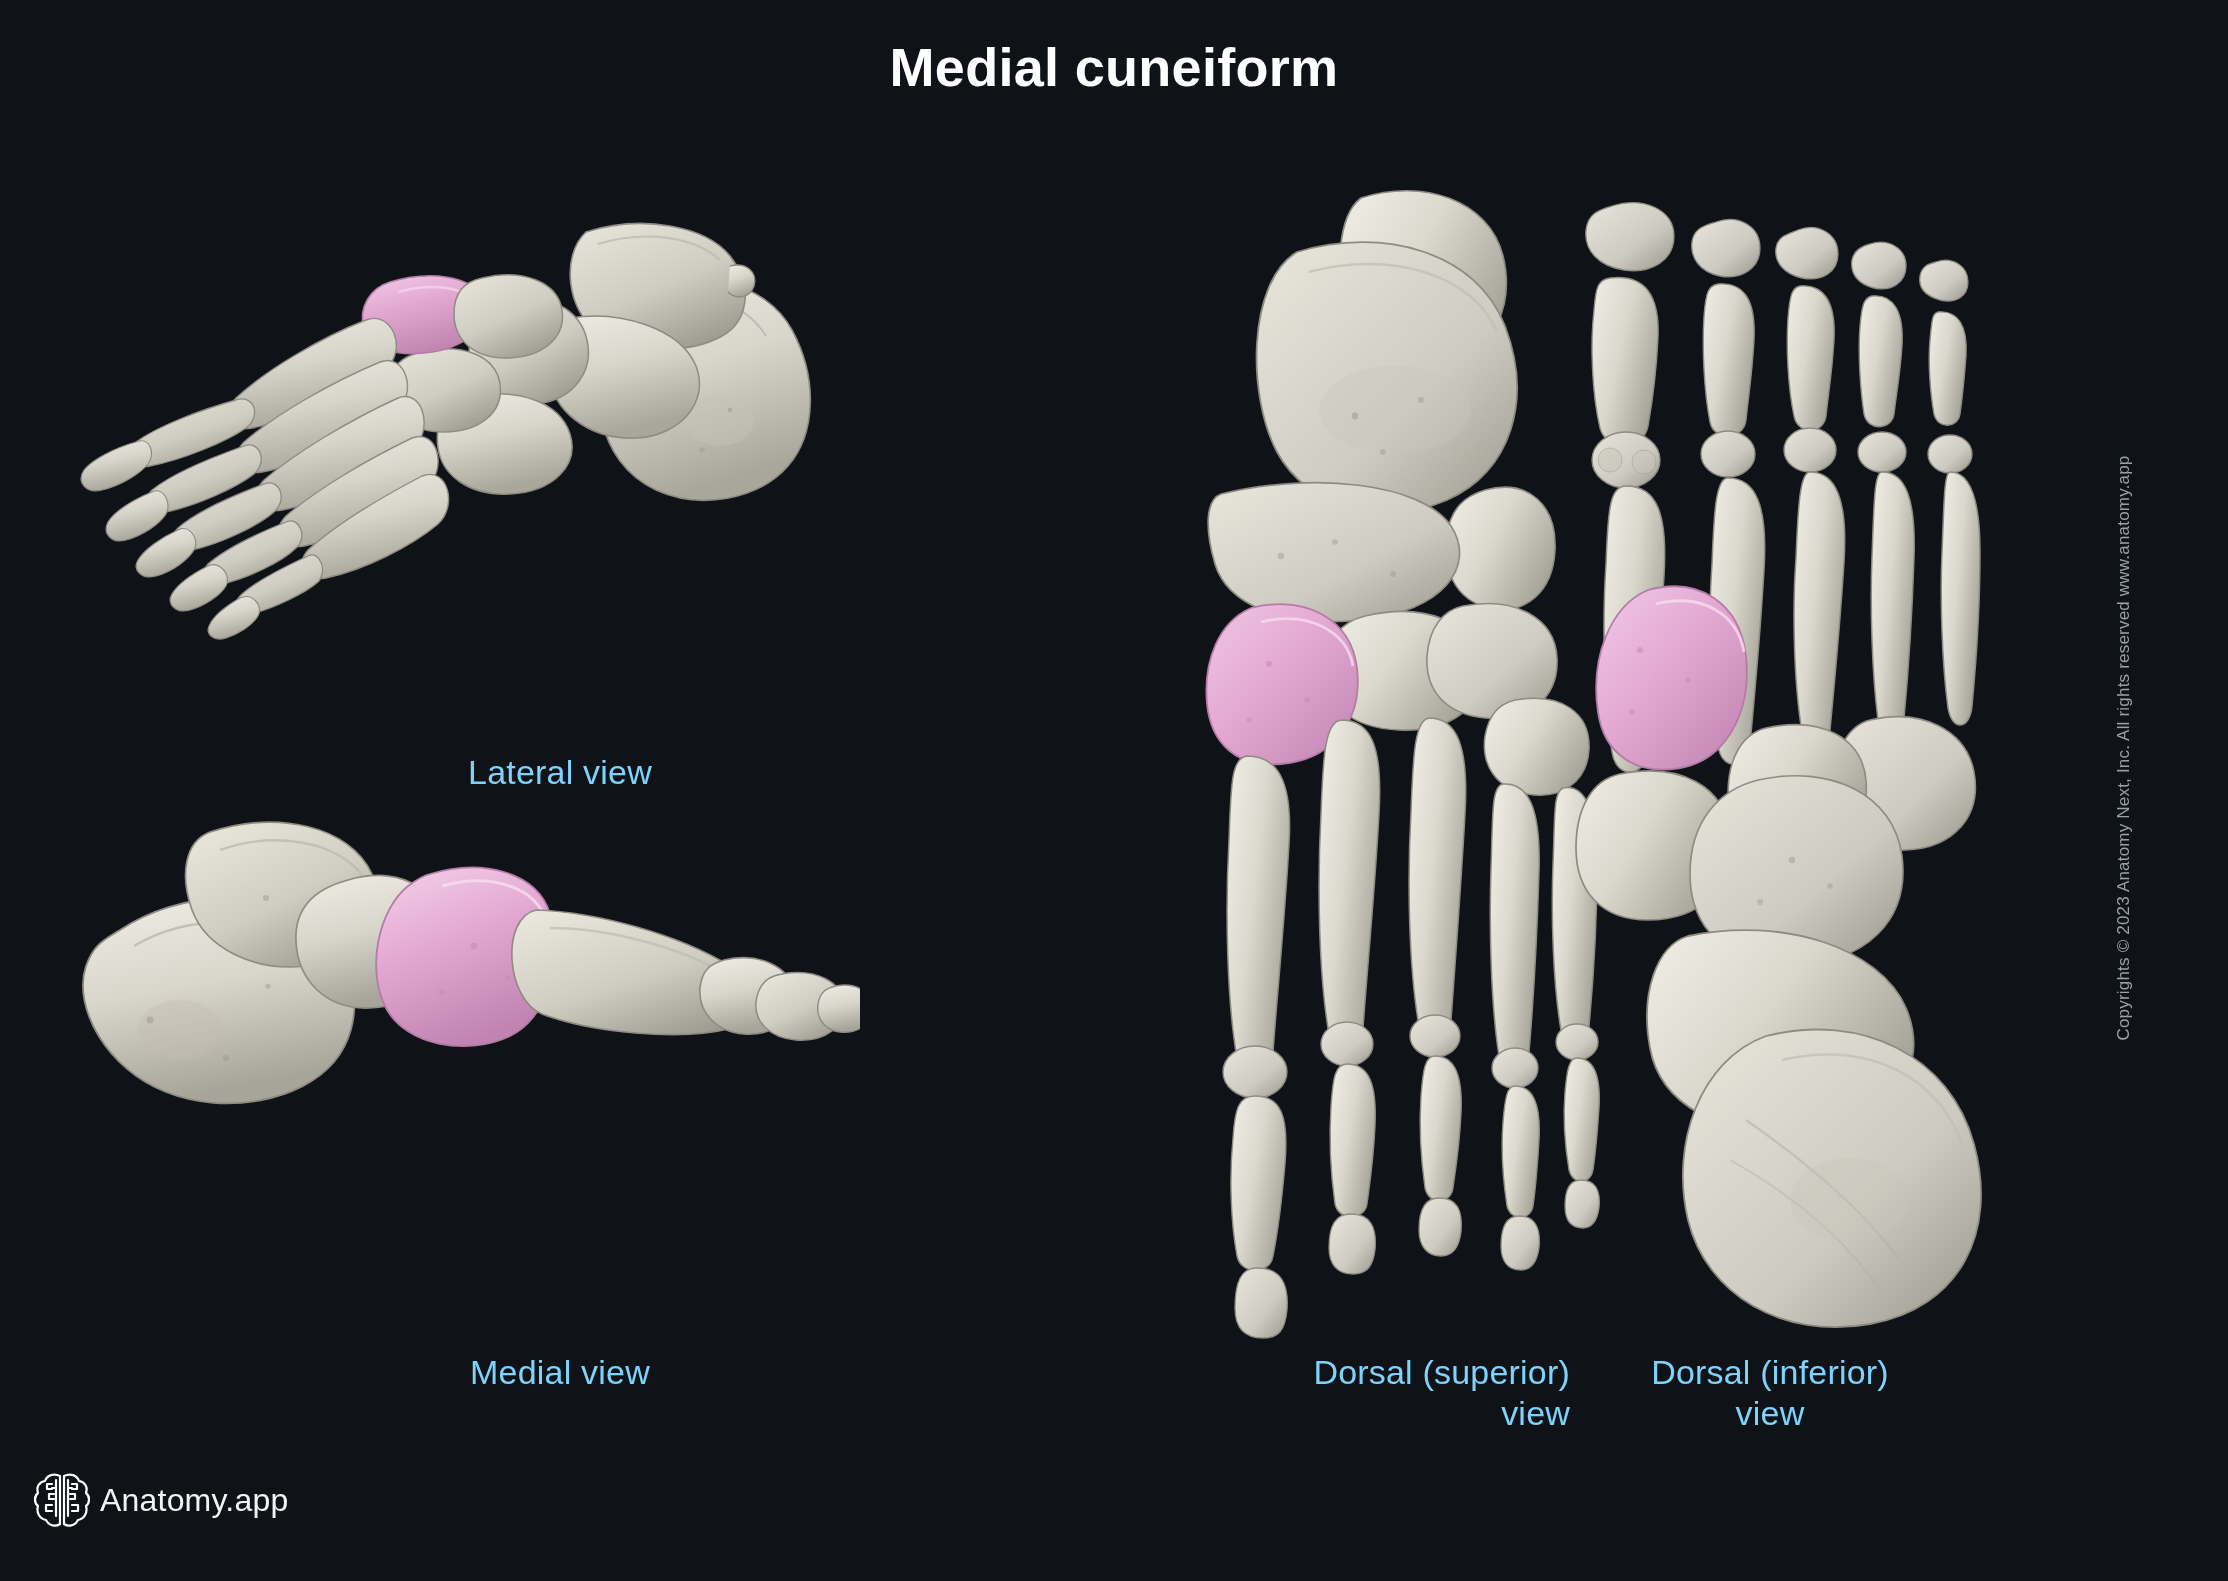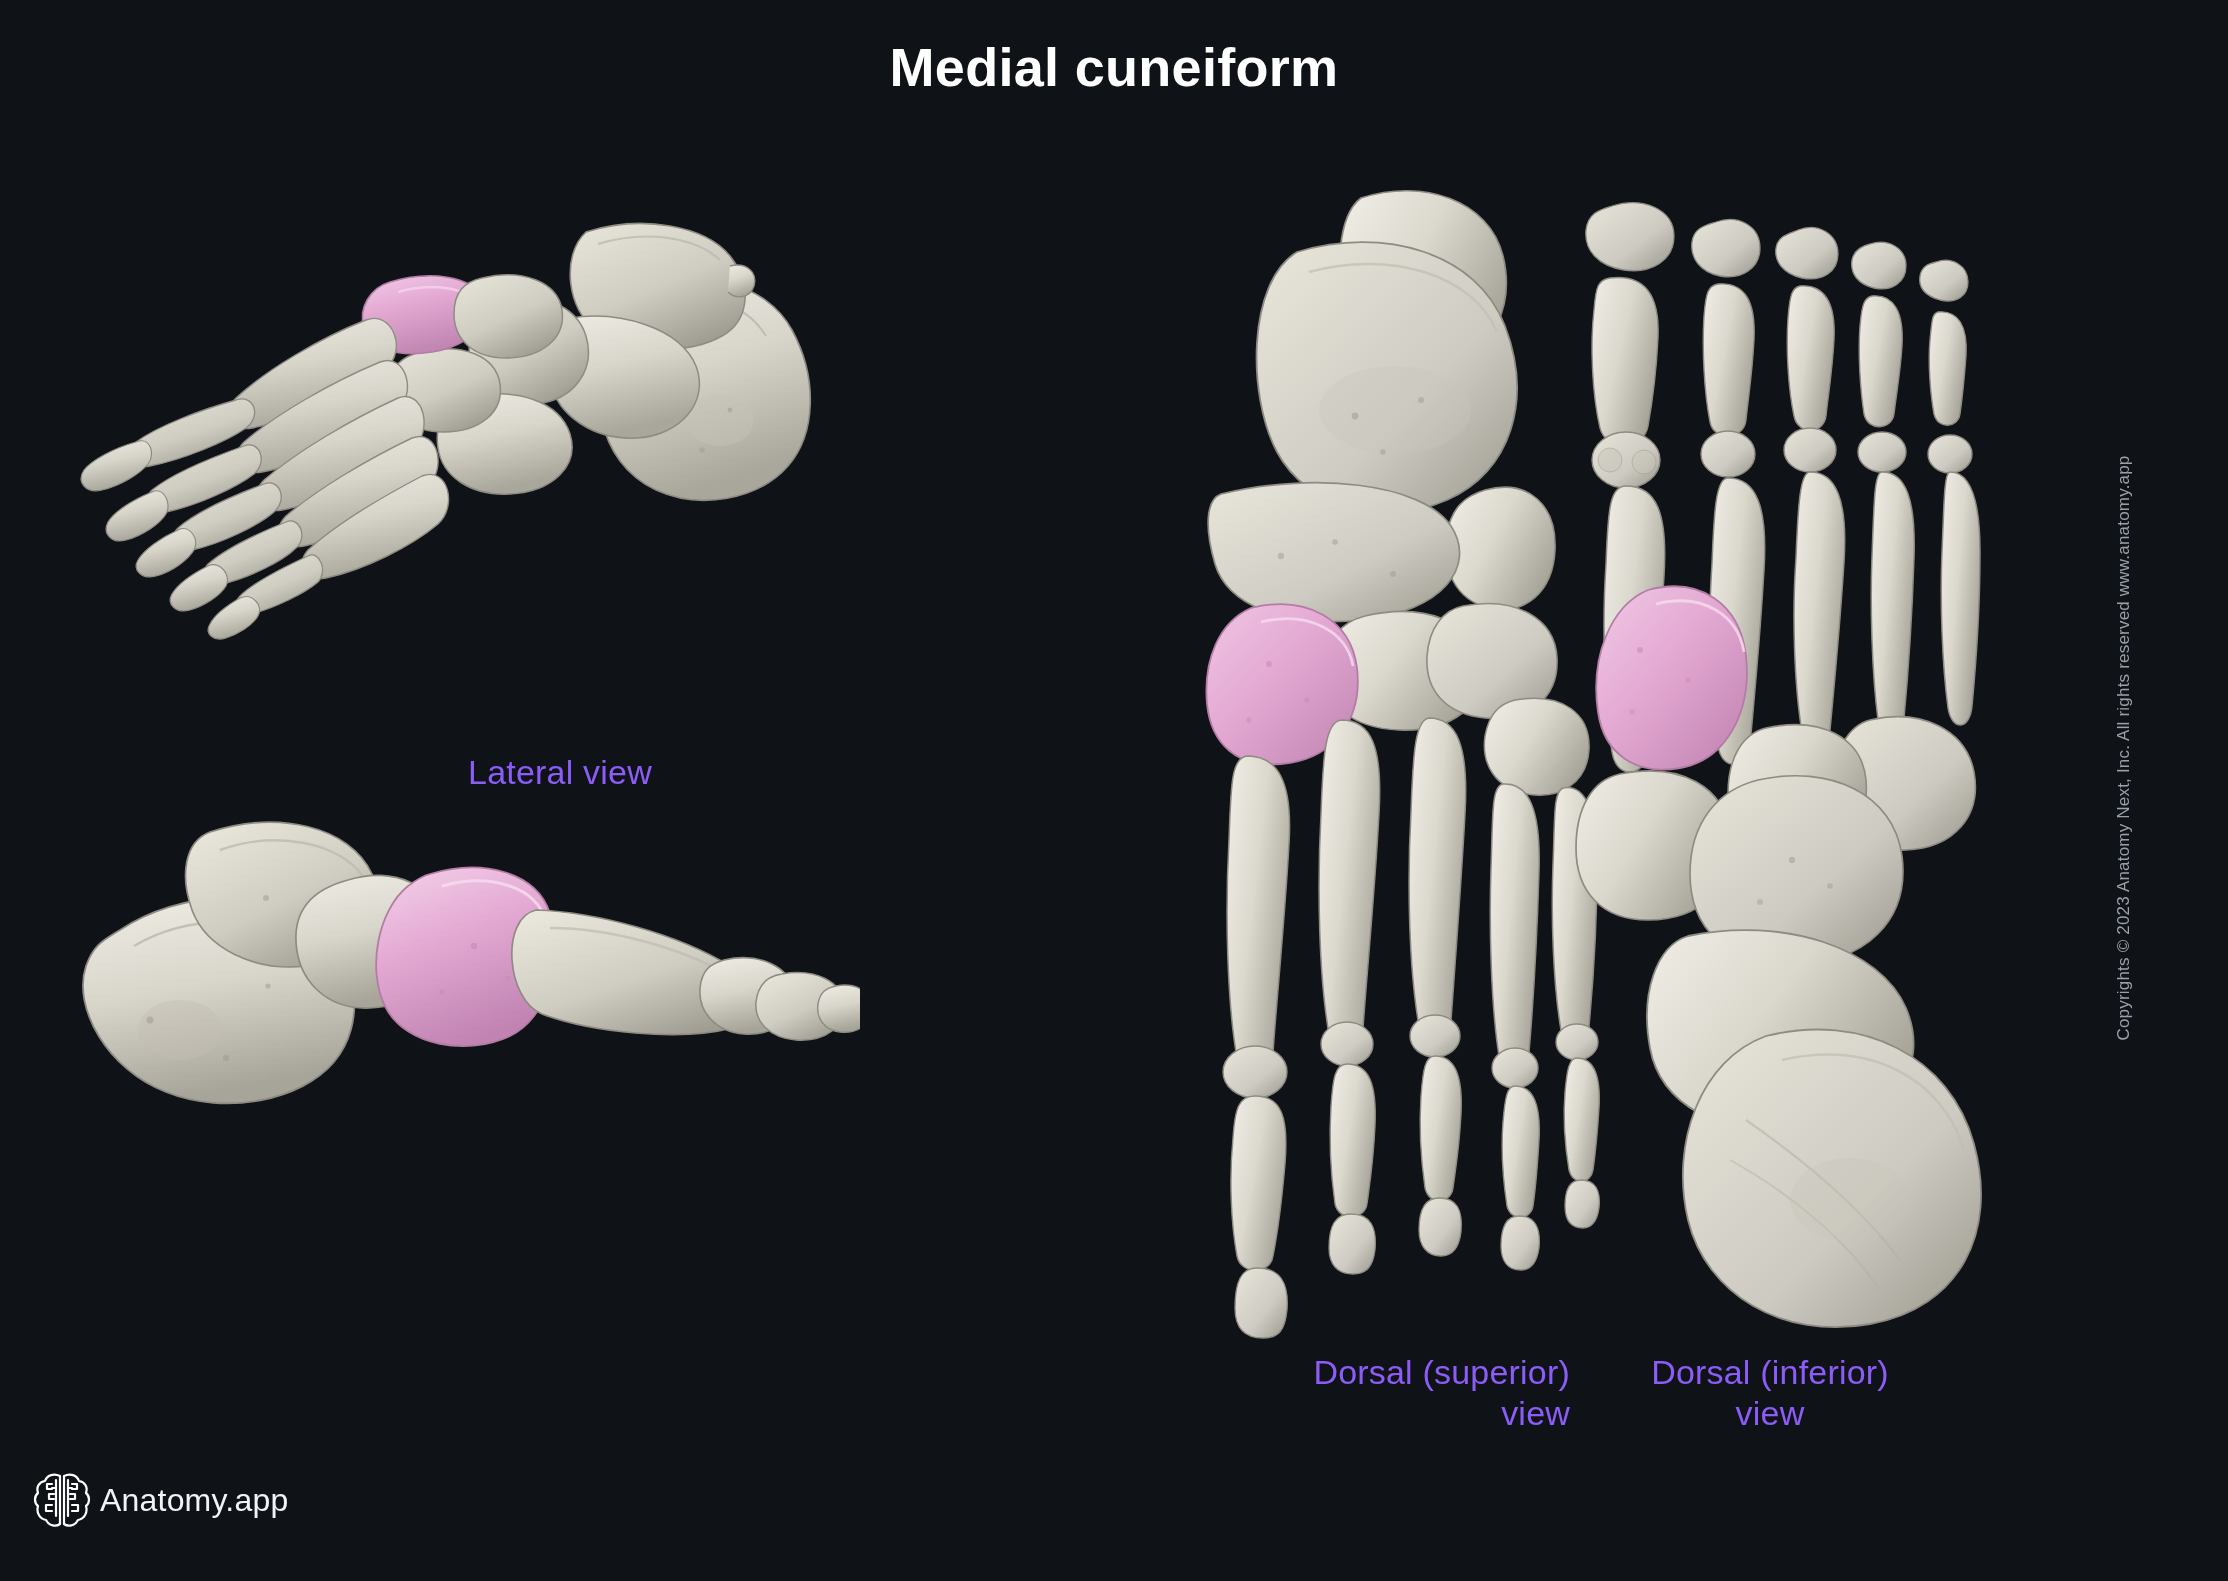--- a/index.html
+++ b/index.html
@@ -12,21 +12,21 @@
   }
   #stage { position:relative; width:2228px; height:1581px; background:#0f1318; }
 
   .page-title {
     position:absolute; top:36px; left:0; width:2228px;
     text-align:center; color:#ffffff;
     font-size:54px; font-weight:700; letter-spacing:0.3px;
   }
 
   .view-label {
-    position:absolute; color:#8b5cf6;
+    position:absolute; color:#7dd3fc;
     font-size:34px; font-weight:400; text-align:center;
     line-height:1.22; letter-spacing:0.2px;
   }
   #label-lateral { left:380px;  top:752px;  width:360px; }
   #label-medial  { left:380px;  top:1352px; width:360px; }
   #label-dorsal  { left:1210px; top:1352px; width:360px;text-align:right; }
   #label-plantar { left:1590px; top:1352px; width:360px; }
 
   .copyright {
     position:absolute; right:-306px; top:738px;
@@ -190,20 +190,21 @@
                  C672 200 680 194 694 190 Z" fill="url(#bnM)" stroke="#8e8b82" stroke-width="1.6"></path>
 
         <path d="M752 204 C786 198 812 212 814 234 C816 256 796 272 766 270 C740 268 724 252 726 232
                  C728 214 738 206 752 204 Z" fill="url(#bnM2)" stroke="#8e8b82" stroke-width="1.5"></path>
 
         <path d="M806 216 C826 212 842 222 842 238 C842 254 828 264 810 262 C794 260 786 248 788 234
                  C790 222 796 218 806 216 Z" fill="url(#bnM)" stroke="#8e8b82" stroke-width="1.4"></path>
       </g>
     </svg>
   </div>
+  <div class="view-label" id="label-medial">Medial view</div>
 
   <div class="figure" id="fig-dorsal">
     <svg viewBox="0 0 420 1180" xmlns="http://www.w3.org/2000/svg">
       <defs>
         <linearGradient id="bnD" x1="0" y1="0" x2="1" y2="0.6">
           <stop offset="0%" stop-color="#f2efe7"></stop>
           <stop offset="50%" stop-color="#dbd8ce"></stop>
           <stop offset="100%" stop-color="#a8a59b"></stop>
         </linearGradient>
         <linearGradient id="bnD2" x1="0" y1="0" x2="1" y2="1">

